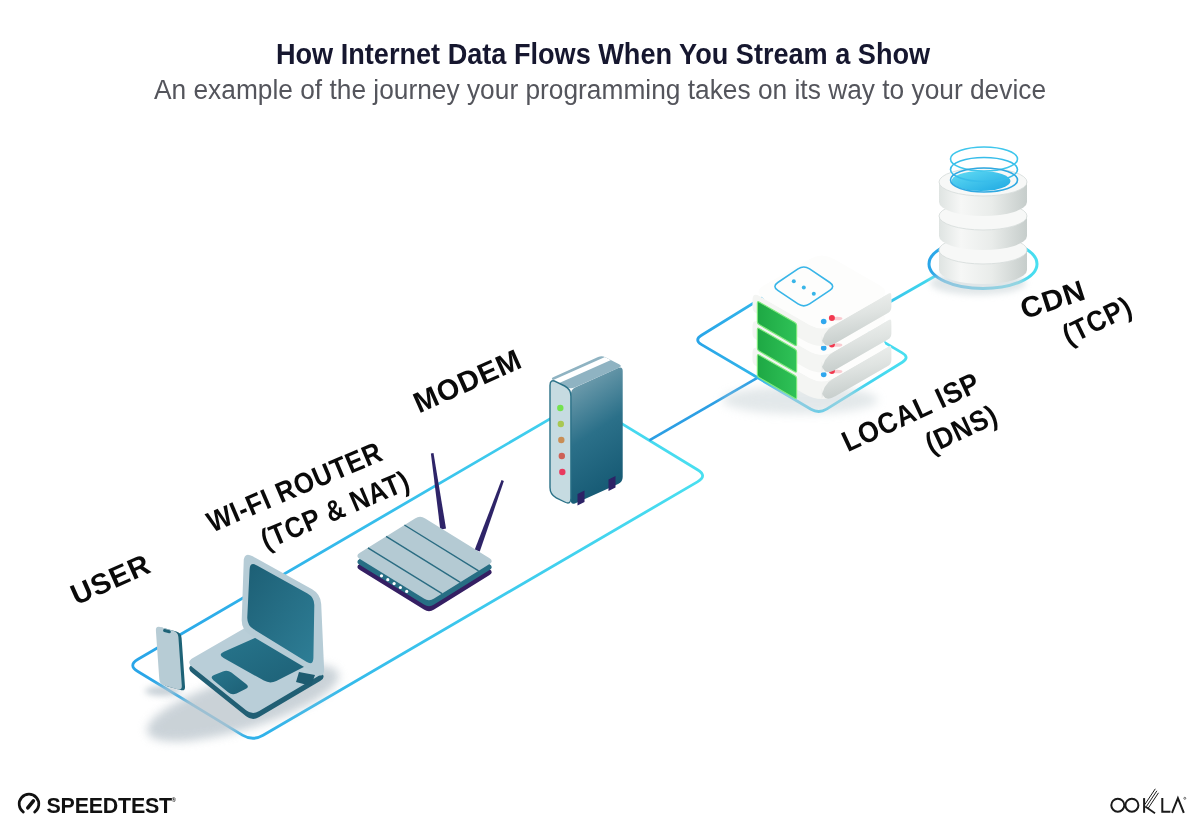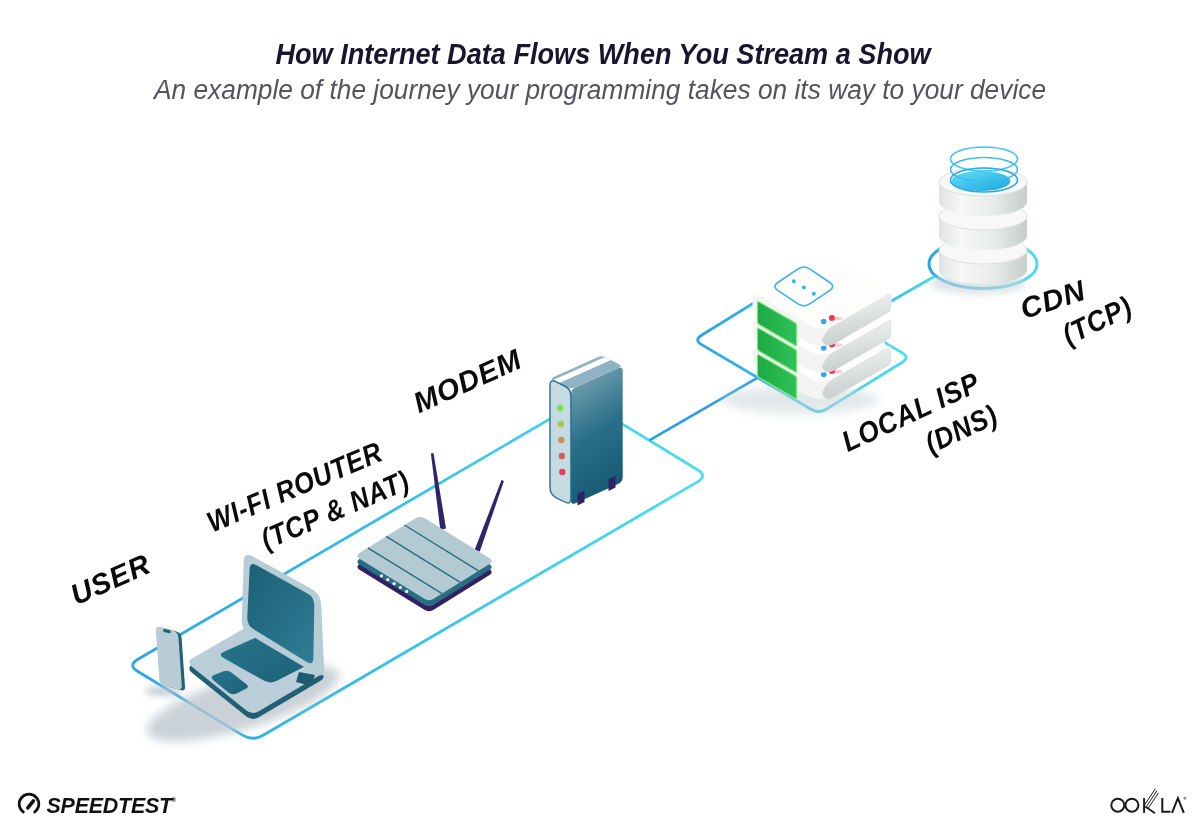--- a/index.html
+++ b/index.html
@@ -1,15 +1,15 @@
 <!DOCTYPE html>
 <html><head><meta charset="utf-8">
 <style>
   html,body{margin:0;padding:0;background:#fff;width:1200px;height:836px;overflow:hidden;}
-  .wrap{position:relative;width:1200px;height:836px;font-family:"Liberation Sans",sans-serif;font-style:italic;}
+  .wrap{position:relative;width:1200px;height:836px;font-family:"Liberation Sans",sans-serif;}
   svg{position:absolute;left:0;top:0;}
 </style></head>
 <body>
 <div class="wrap">
 <svg width="1200" height="836" viewBox="0 0 1200 836">
   <defs>
     <linearGradient id="gLine" x1="0" y1="0" x2="1" y2="0">
       <stop offset="0" stop-color="#29a5e8"></stop>
           <stop offset="1" stop-color="#49dff0"></stop>
     </linearGradient>

